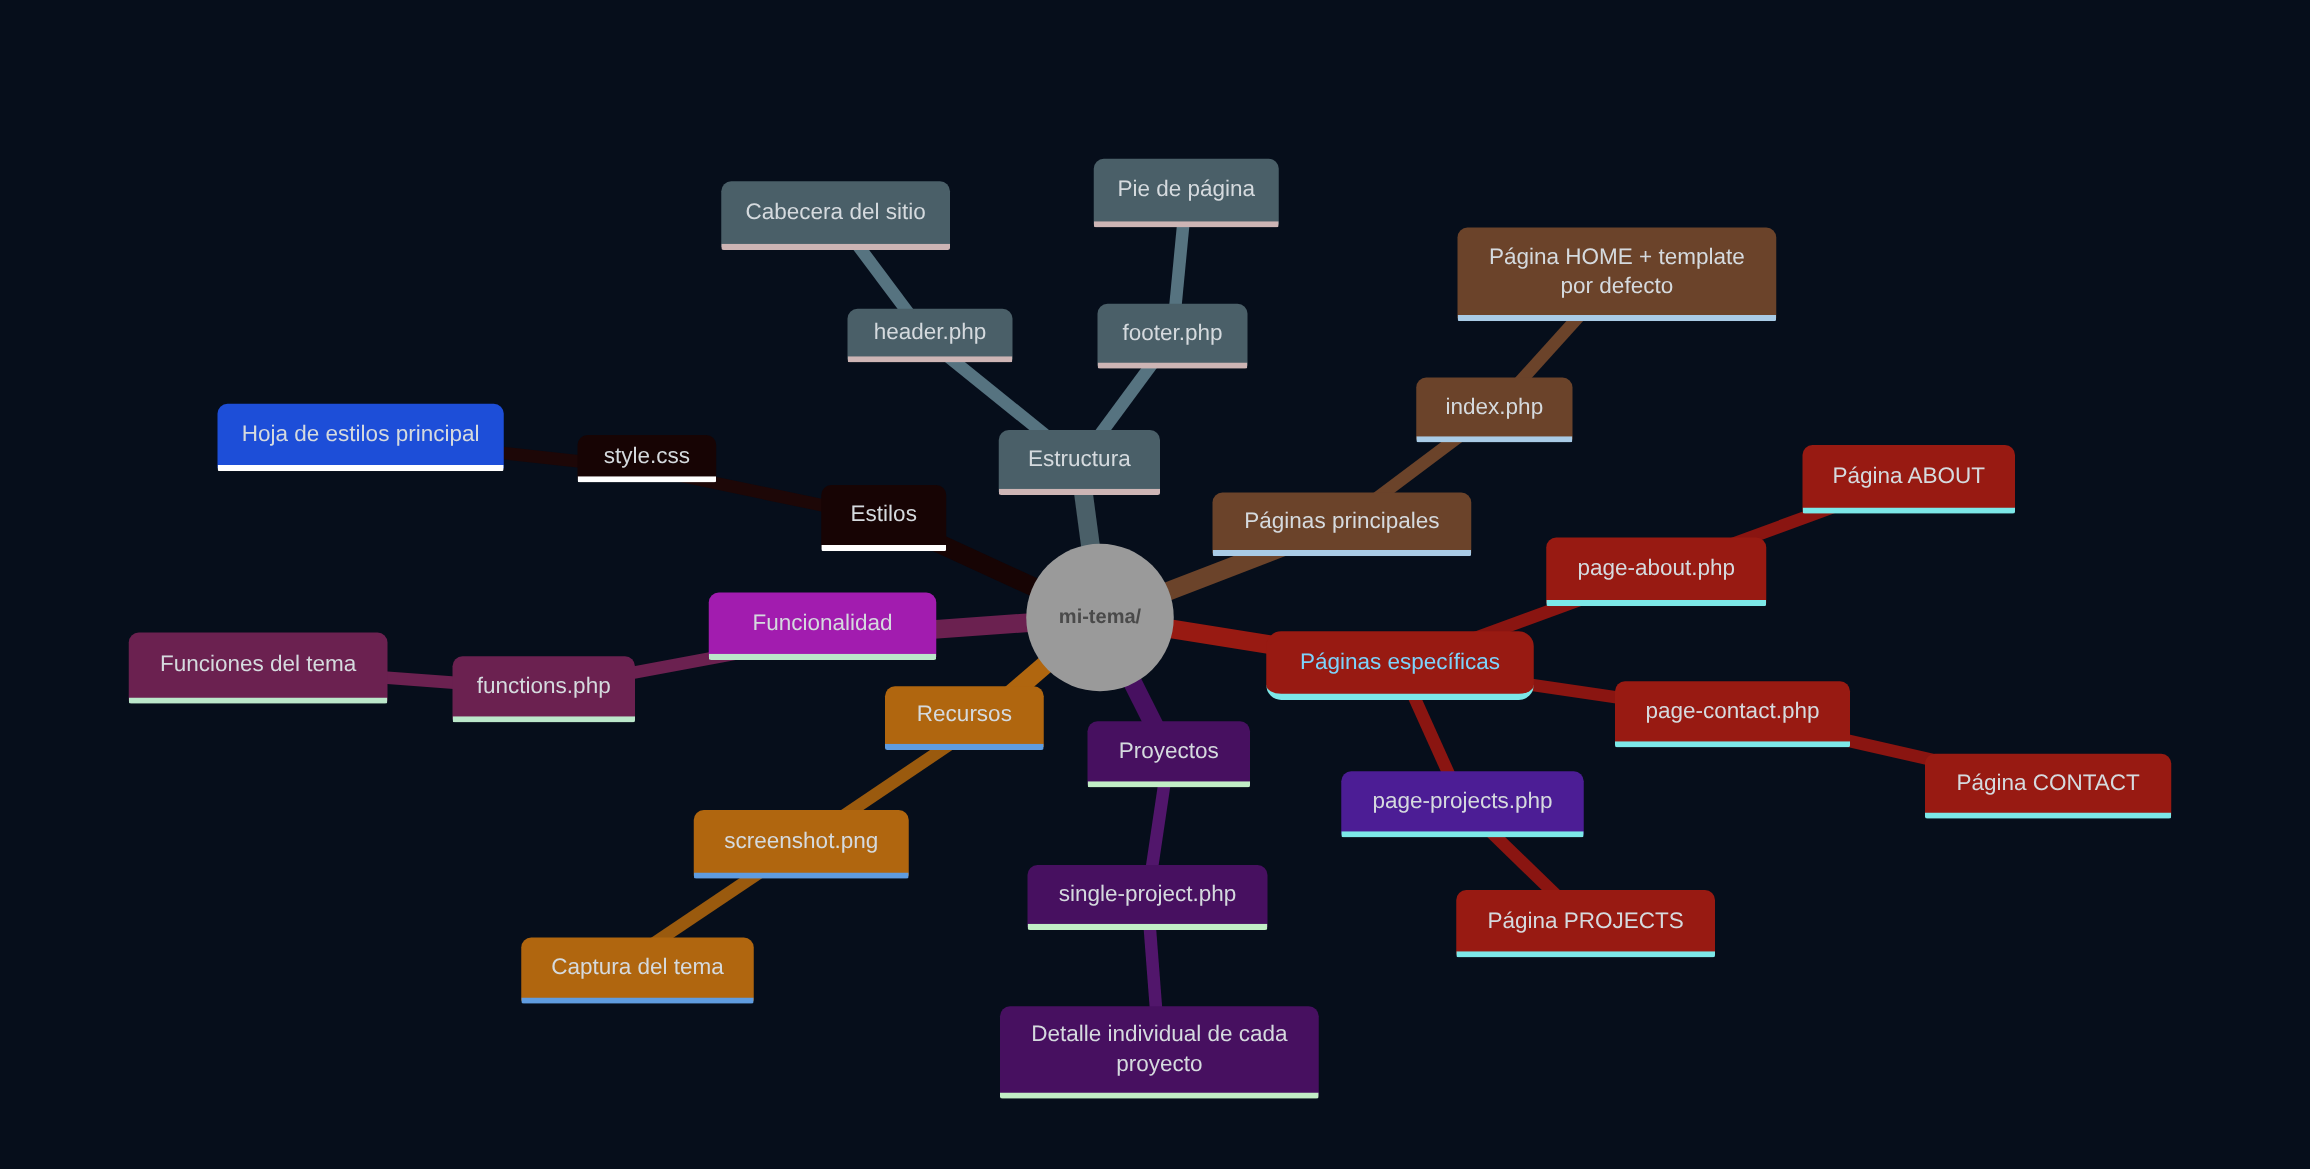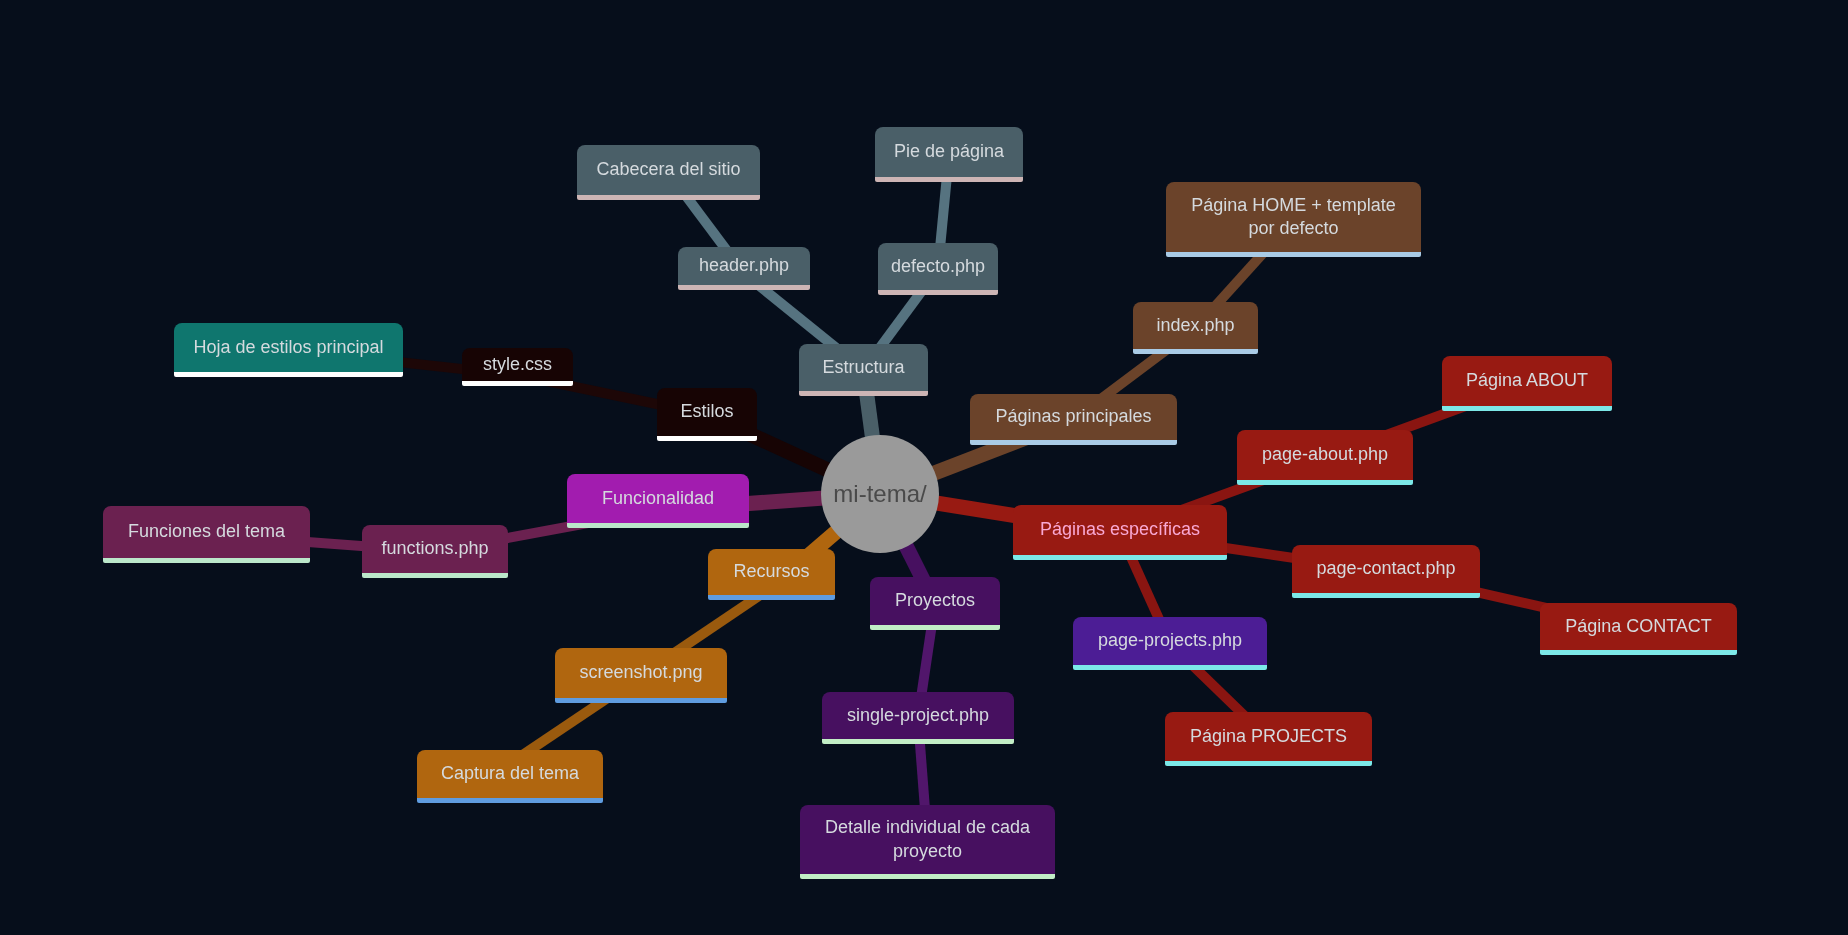--- a/index.html
+++ b/index.html
@@ -39,22 +39,23 @@
     white-space: normal;
   }
   #root-node {
     position: absolute;
     box-sizing: border-box;
     z-index: 2;
     display: flex;
     align-items: center;
     justify-content: center;
     border-radius: 50%;
-    font-size: 24px;
+    font-size: 16px;
     cursor: pointer;
+    font-weight: bold;
   }
 </style>
 </head>
 <body>
 
 <div id="canvas" style="background: rgb(6, 14, 27);">
 
   <svg id="edge-layer">
       <line x1="880" y1="494" x2="863.5" y2="370" stroke="#4a5f68" stroke-width="15"></line>
       <line x1="863.5" y1="370" x2="744" y2="273.5" stroke="#567380" stroke-width="10"></line>
@@ -80,45 +81,45 @@
       <line x1="1120" y1="532.5" x2="1325" y2="457.5" stroke="#8a1511" stroke-width="10"></line>
       <line x1="1325" y1="457.5" x2="1527" y2="383.5" stroke="#8a1511" stroke-width="10"></line>
       <line x1="1120" y1="532.5" x2="1386" y2="571.5" stroke="#8a1511" stroke-width="10"></line>
       <line x1="1386" y1="571.5" x2="1638.5" y2="629" stroke="#8a1511" stroke-width="10"></line>
       <line x1="1120" y1="532.5" x2="1170" y2="643.5" stroke="#8a1511" stroke-width="10"></line>
       <line x1="1170" y1="643.5" x2="1268.5" y2="739" stroke="#8a1511" stroke-width="10"></line>
     </svg>
 
   <div class="node" style="left: 799px; top: 344px; width: 129px; height: 52px; background: rgb(74, 95, 104); border-bottom-color: rgb(205, 181, 181); color: rgb(213, 218, 222);">Estructura</div>
   <div class="node" style="left: 678px; top: 247px; width: 132px; height: 43px; background: rgb(74, 95, 104); border-bottom-color: rgb(205, 181, 181); color: rgb(213, 218, 222);">header.php</div>
-  <div class="node" style="left: 878px; top: 243px; width: 120px; height: 52px; background: rgb(74, 95, 104); border-bottom-color: rgb(205, 181, 181); color: rgb(213, 218, 222);">defecto.php</div>
+  <div class="node" style="left: 878px; top: 243px; width: 120px; height: 52px; background: rgb(74, 95, 104); border-bottom-color: rgb(205, 181, 181); color: rgb(213, 218, 222);">footer.php</div>
   <div class="node" style="left: 577px; top: 145px; width: 183px; height: 55px; background: rgb(74, 95, 104); border-bottom-color: rgb(205, 181, 181); color: rgb(213, 218, 222);">Cabecera del sitio</div>
   <div class="node" style="left: 875px; top: 127px; width: 148px; height: 55px; background: rgb(74, 95, 104); border-bottom-color: rgb(205, 181, 181); color: rgb(213, 218, 222);">Pie de página</div>
 
   <div class="node" style="left: 657px; top: 388px; width: 100px; height: 53px; background: rgb(23, 4, 4); border-bottom-color: rgb(255, 255, 255); color: rgb(213, 218, 222);">Estilos</div>
   <div class="node" style="left: 462px; top: 348px; width: 111px; height: 38px; background: rgb(23, 4, 4); border-bottom-color: rgb(255, 255, 255); color: rgb(213, 218, 222);">style.css</div>
-  <div class="node" style="left: 174px; top: 323px; width: 229px; height: 54px; background: #0f766e; border-bottom-color: rgb(255, 255, 255); color: rgb(213, 218, 222);">Hoja de estilos principal</div>
+  <div class="node" style="left: 174px; top: 323px; width: 229px; height: 54px; background: #1d4ed8; border-bottom-color: rgb(255, 255, 255); color: rgb(213, 218, 222);">Hoja de estilos principal</div>
 
   <div class="node" style="left: 567px; top: 474px; width: 182px; height: 54px; background: #a21caf; border-bottom-color: rgb(187, 231, 202); color: rgb(213, 218, 222); text-align: right;">Funcionalidad</div>
   <div class="node" style="left: 362px; top: 525px; width: 146px; height: 53px; background: rgb(107, 33, 80); border-bottom-color: rgb(187, 231, 202); color: rgb(213, 218, 222);">functions.php</div>
   <div class="node" style="left: 103px; top: 506px; width: 207px; height: 57px; background: rgb(107, 33, 80); border-bottom-color: rgb(187, 231, 202); color: rgb(213, 218, 222);">Funciones del tema</div>
 
   <div class="node" style="left: 708px; top: 549px; width: 127px; height: 51px; background: rgb(176, 102, 15); border-bottom-color: rgb(95, 156, 224); color: rgb(213, 218, 222);">Recursos</div>
   <div class="node" style="left: 555px; top: 648px; width: 172px; height: 55px; background: rgb(176, 102, 15); border-bottom-color: rgb(95, 156, 224); color: rgb(213, 218, 222);">screenshot.png</div>
   <div class="node" style="left: 417px; top: 737px; width: 186px; height: 53px; background: rgb(176, 102, 15); border-bottom-color: rgb(95, 156, 224); color: rgb(213, 218, 222); margin-top: 13px;">Captura del tema</div>
 
   <div class="node" style="left: 870px; top: 577px; width: 130px; height: 53px; background: rgb(71, 16, 96); border-bottom-color: rgb(194, 238, 198); color: rgb(213, 218, 222);">Proyectos</div>
   <div class="node" style="left: 822px; top: 692px; width: 192px; height: 52px; background: rgb(71, 16, 96); border-bottom-color: rgb(194, 238, 198); color: rgb(213, 218, 222);">single-project.php</div>
   <div class="node" style="left: 800px; top: 805px; width: 255px; height: 74px; background: rgb(71, 16, 96); border-bottom-color: rgb(194, 238, 198); color: rgb(213, 218, 222);">Detalle individual de cada proyecto</div>
 
   <div class="node" style="left: 970px; top: 394px; width: 207px; height: 51px; background: rgb(107, 67, 42); border-bottom-color: rgb(169, 203, 230); color: rgb(213, 218, 222);">Páginas principales</div>
   <div class="node" style="left: 1133px; top: 302px; width: 125px; height: 52px; background: rgb(107, 67, 42); border-bottom-color: rgb(169, 203, 230); color: rgb(213, 218, 222);">index.php</div>
   <div class="node" style="left: 1166px; top: 182px; width: 255px; height: 75px; background: rgb(107, 67, 42); border-bottom-color: rgb(169, 203, 230); color: rgb(213, 218, 222);">Página HOME + template por defecto</div>
 
-  <div class="node" style="left: 1013px; top: 505px; width: 214px; height: 55px; background: rgb(152, 26, 18); border-bottom-color: rgb(124, 232, 232); color: #f9a8d4;">Páginas específicas</div>
+  <div class="node" style="left: 1013px; top: 505px; width: 214px; height: 55px; background: rgb(152, 26, 18); border-bottom-color: rgb(124, 232, 232); color: #7dd3fc; border-radius: 12px;">Páginas específicas</div>
   <div class="node" style="left: 1237px; top: 430px; width: 176px; height: 55px; background: rgb(152, 26, 18); border-bottom-color: rgb(124, 232, 232); color: rgb(213, 218, 222);">page-about.php</div>
   <div class="node" style="left: 1442px; top: 356px; width: 170px; height: 55px; background: rgb(152, 26, 18); border-bottom-color: rgb(124, 232, 232); color: rgb(213, 218, 222);">Página ABOUT</div>
   <div class="node" style="left: 1292px; top: 545px; width: 188px; height: 53px; background: rgb(152, 26, 18); border-bottom-color: rgb(124, 232, 232); color: rgb(213, 218, 222);">page-contact.php</div>
   <div class="node" style="left: 1540px; top: 603px; width: 197px; height: 52px; background: rgb(152, 26, 18); border-bottom-color: rgb(124, 232, 232); color: rgb(213, 218, 222);">Página CONTACT</div>
   <div class="node" style="left: 1073px; top: 617px; width: 194px; height: 53px; background: #4c1d95; border-bottom-color: rgb(124, 232, 232); color: rgb(213, 218, 222);">page-projects.php</div>
   <div class="node" style="left: 1165px; top: 712px; width: 207px; height: 54px; background: rgb(152, 26, 18); border-bottom-color: rgb(124, 232, 232); color: rgb(213, 218, 222);">Página PROJECTS</div>
 
   <div id="root-node" style="left: 821px; top: 435px; width: 118px; height: 118px; background: rgb(154, 154, 154); color: rgb(74, 74, 74);">mi-tema/</div>
 
 </div>

